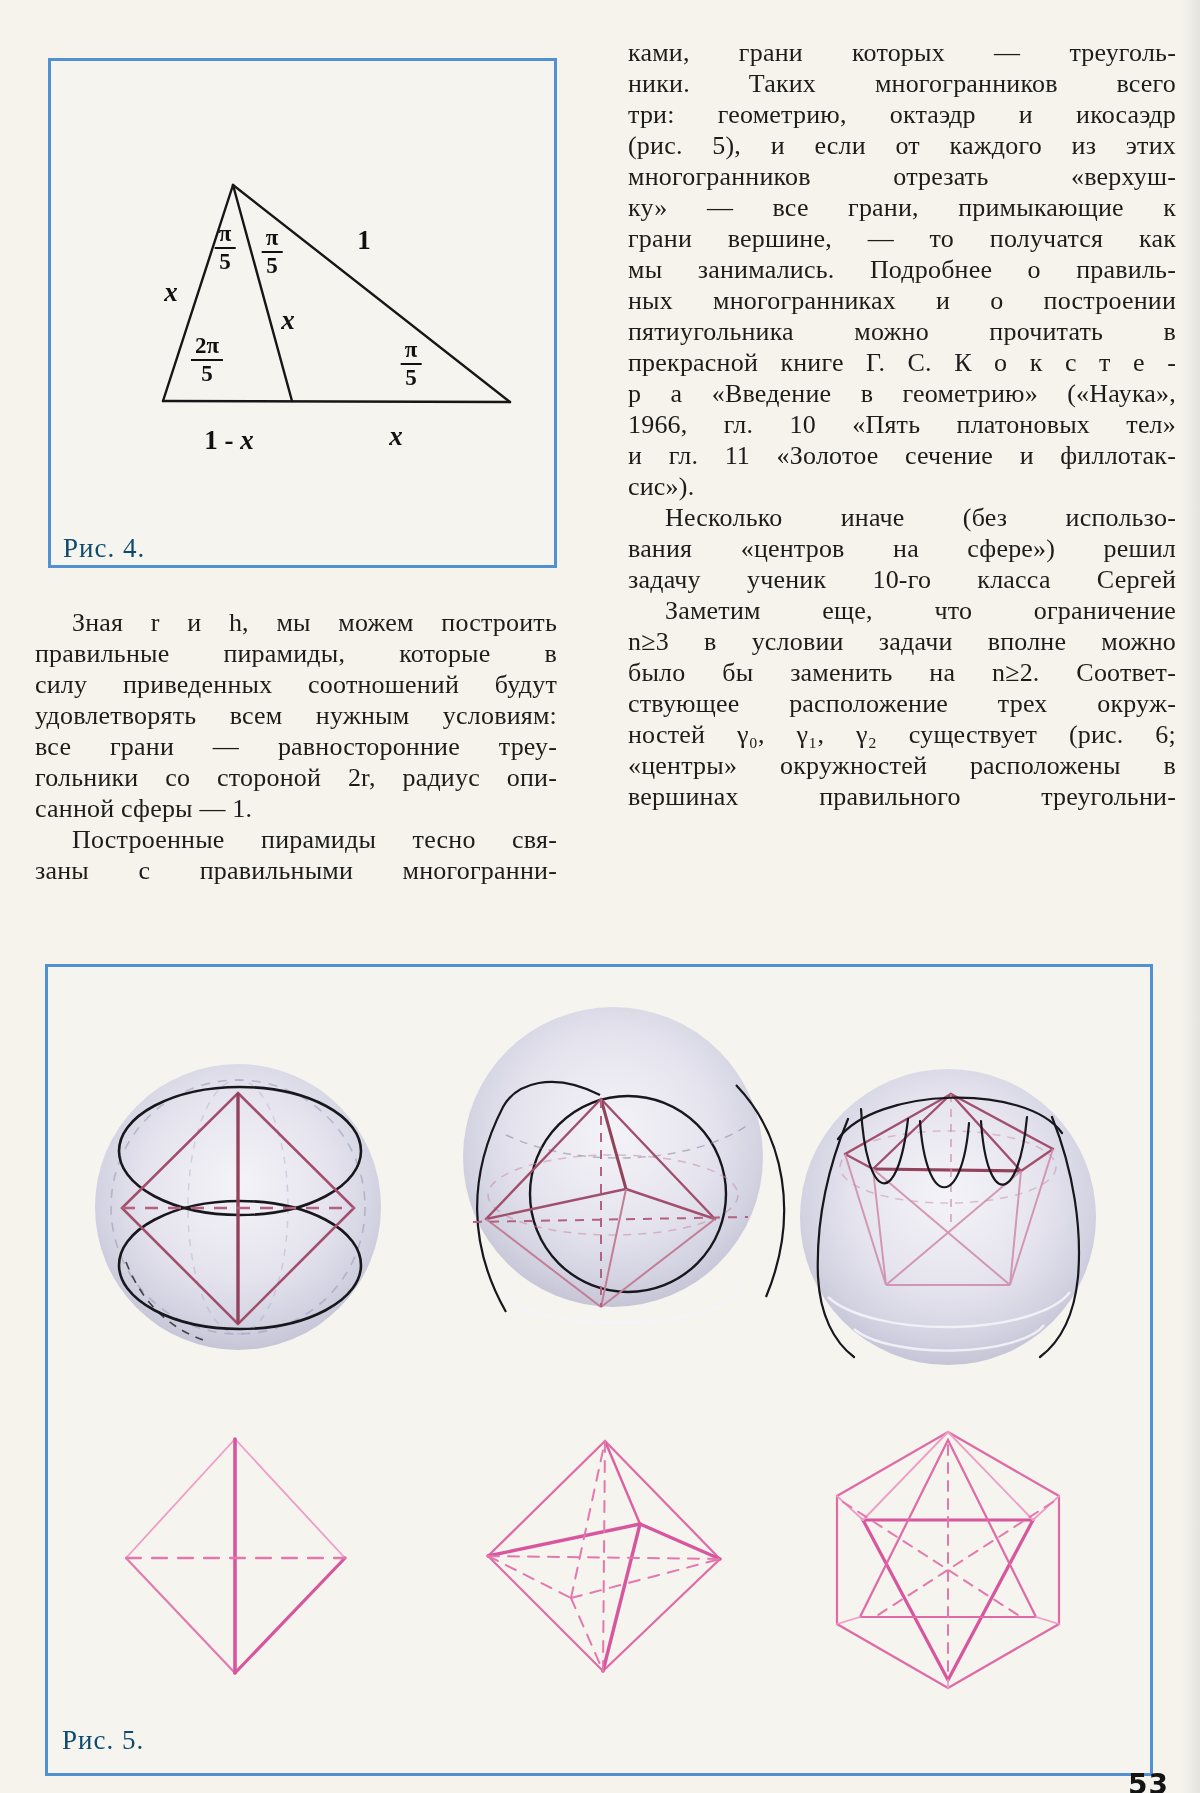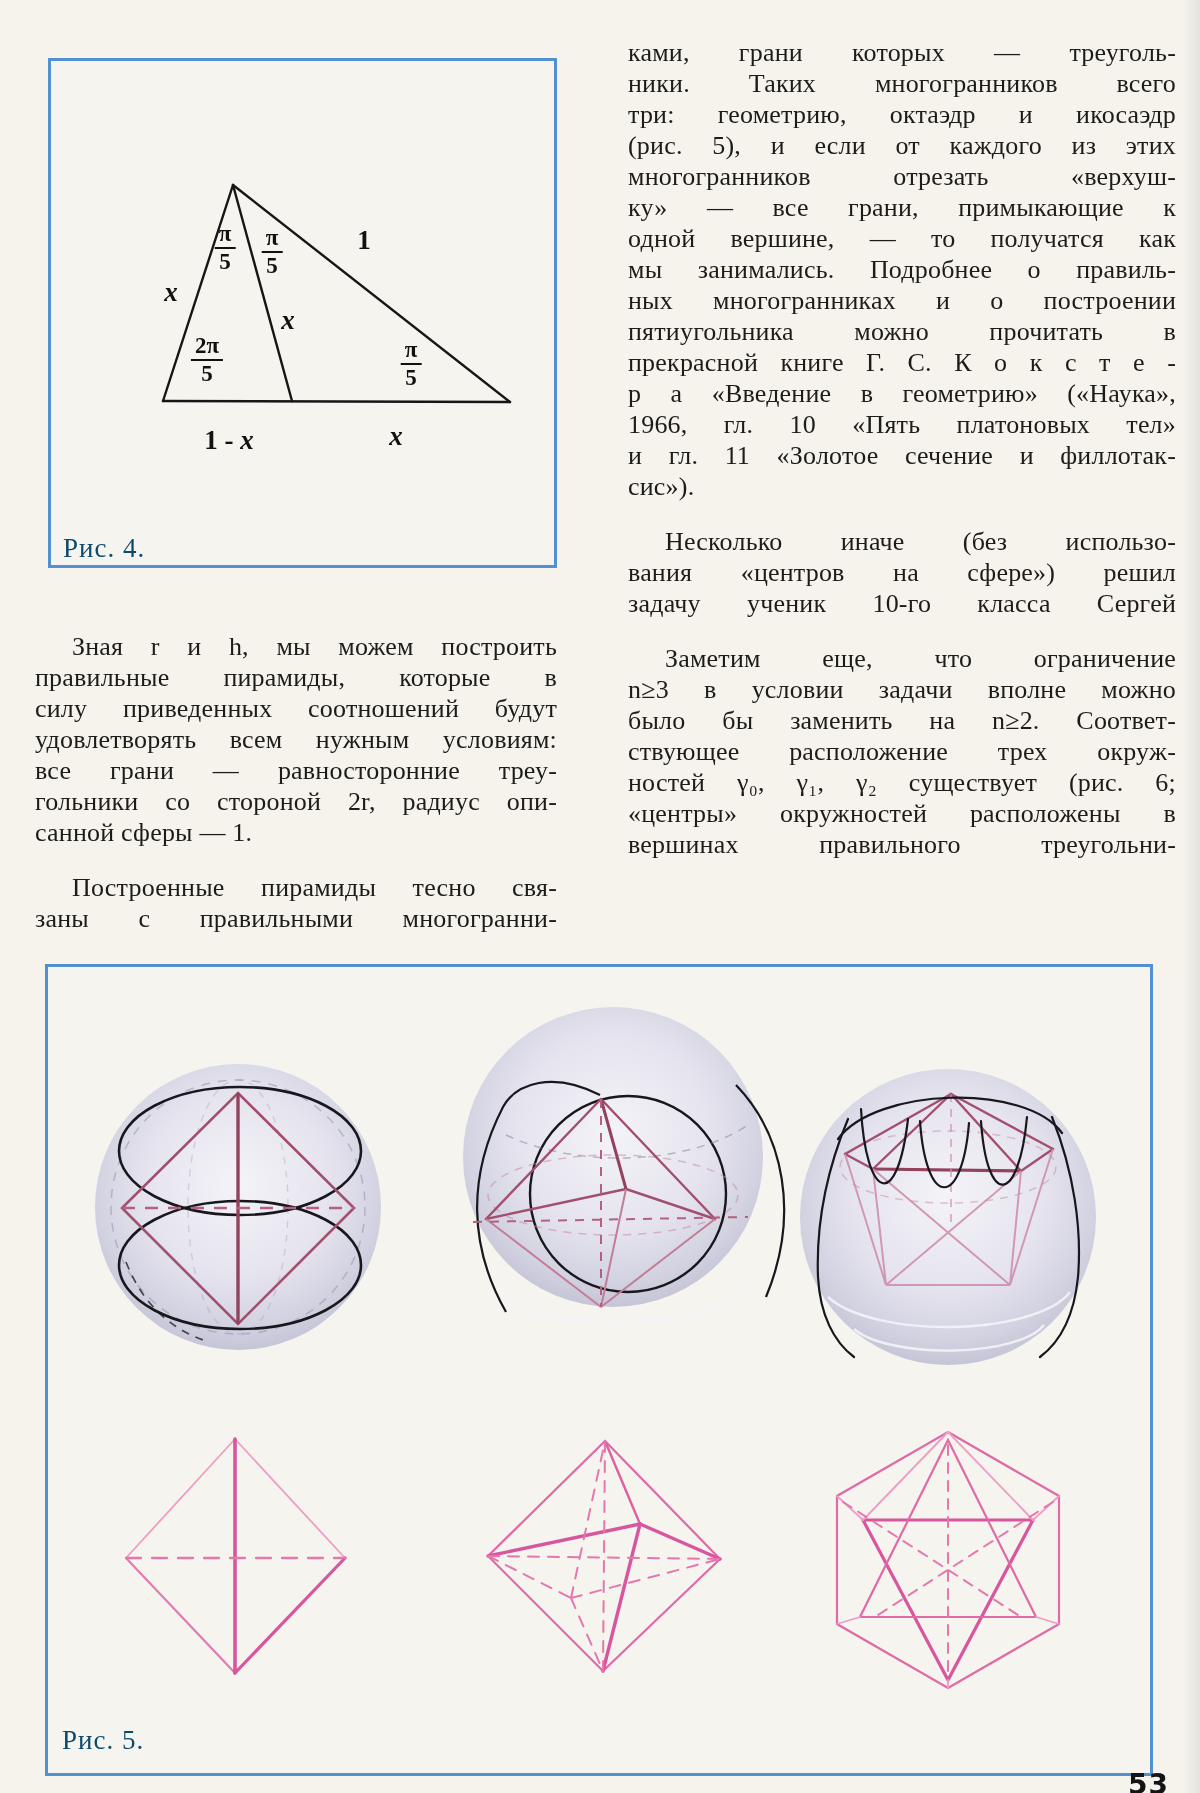--- a/index.html
+++ b/index.html
@@ -19,21 +19,21 @@
   #fig4 svg,#fig5 svg{position:absolute;left:0;top:0;}
   .caption{position:absolute;font-size:27px;letter-spacing:1px;color:#0c4a6e;}
   #fig4 .caption{left:12px;top:472px;}
   #fig5 .caption{left:14px;top:758px;}
   .col{position:absolute;}
   .line{
     font-size:26px;line-height:31px;letter-spacing:.2px;
     text-align:justify;text-align-last:justify;white-space:normal;
   }
   .line.end{text-align-last:left;}
-  .line.indent{text-indent:37px;margin-top:24px;}
+  .line.indent{text-indent:37px;}
   #col-left{left:35px;top:607px;width:522px;}
   #col-right{left:628px;top:37px;width:548px;}
   
   .tlabel{
     position:absolute;transform:translateX(-50%);
     font-size:27px;font-weight:bold;color:#111;white-space:nowrap;
   }
   .it{font-style:italic;}
   .frac{
     position:absolute;transform:translateX(-50%);
@@ -99,21 +99,21 @@
     </div>
 
   <div class="col" id="col-right">
 
   <div class="line">ками, грани которых — треуголь-</div>
       <div class="line">ники. Таких многогранников всего</div>
       <div class="line">три: геометрию, октаэдр и икосаэдр</div>
       <div class="line">(рис. 5), и если от каждого из этих</div>
       <div class="line">многогранников отрезать «верхуш-</div>
       <div class="line">ку» — все грани, примыкающие к</div>
-      <div class="line">одной вершине, — то получатся как</div>
+      <div class="line">грани вершине, — то получатся как</div>
       <div class="line">мы занимались. Подробнее о правиль-</div>
       <div class="line">ных многогранниках и о построении</div>
       <div class="line">пятиугольника можно прочитать в</div>
       <div class="line">прекрасной книге Г. С. К о к с т е -</div>
       <div class="line">р а «Введение в геометрию» («Наука»,</div>
       <div class="line">1966, гл. 10 «Пять платоновых тел»</div>
       <div class="line">и гл. 11 «Золотое сечение и филлотак-</div>
       <div class="line end">сис»).</div>
       <div class="line indent">Несколько иначе (без использо-</div>
       <div class="line">вания «центров на сфере») решил</div>

